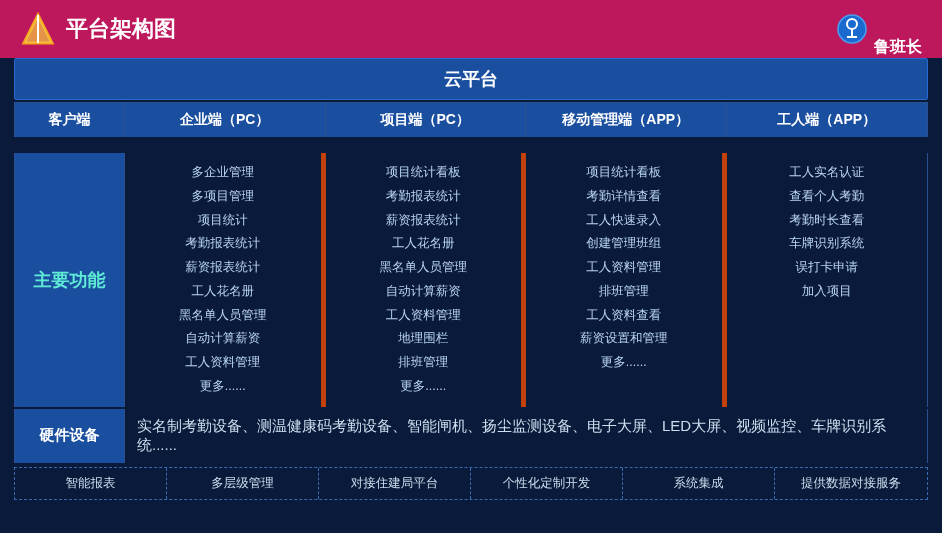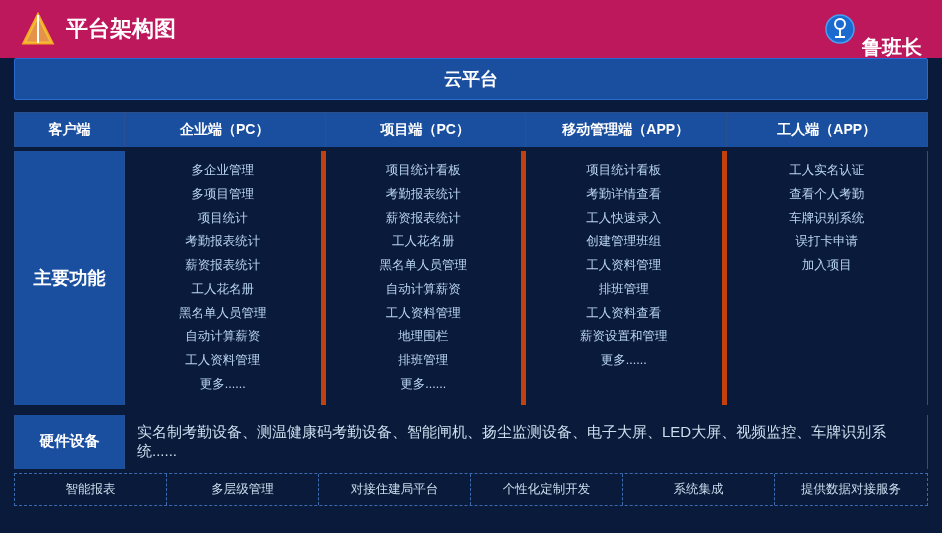--- a/index.html
+++ b/index.html
@@ -38,51 +38,51 @@
     .brand-logo {
       display: flex;
       align-items: center;
       gap: 6px;
     }
     .brand-icon {
       width: 32px;
       height: 32px;
     }
     .brand-name {
-      font-size: 20px;
+      font-size: 16px;
       color: #fff;
       font-weight: bold;
       margin-top: 36px;
     }
 
     
     .main {
       padding: 0 14px 8px 14px;
     }
 
     
     .cloud-banner {
       background: #1a4fa0;
       border: 1px solid #2a6ad0;
       text-align: center;
       padding: 8px 0;
       font-size: 18px;
       font-weight: bold;
       color: #fff;
-      margin-bottom: 12px;
+      margin-bottom: 2px;
       border-radius: 2px;
     }
 
     
     .col-headers {
       display: grid;
       grid-template-columns: 110px 1fr 1fr 1fr 1fr;
       border: 1px solid #2a5090;
       border-bottom: none;
-      margin-bottom: 4px;
+      margin-bottom: 16px;
     }
     .col-header-cell {
       background: #1a4fa0;
       border-right: 1px solid #2a5090;
       text-align: center;
       padding: 8px 4px;
       font-size: 14px;
       font-weight: bold;
       color: #fff;
     }
@@ -96,21 +96,21 @@
       border-top: none;
       border-bottom: none;
     }
     .row-label {
       background: #1a4fa0;
       display: flex;
       align-items: center;
       justify-content: center;
       font-size: 18px;
       font-weight: bold;
-      color: #ffffff;
+      color: #5eead4;
       border-right: 1px solid #2a5090;
       text-align: right;
       padding: 10px 0;
     }
     .features-cell {
       border-right: 5px solid #c2410c;
       padding: 8px 10px;
       font-size: 12.5px;
       line-height: 1.9;
       color: #cde;
@@ -118,21 +118,21 @@
     }
     .features-cell:last-child { border-right: none; }
 
     
     .hardware-row {
       display: grid;
       grid-template-columns: 110px 1fr;
       border: 1px solid #2a5090;
       border-top: none;
       border-bottom: none;
-      margin-top: 10px;
+      margin-top: 2px;
     }
     .hardware-label {
       background: #1a4fa0;
       display: flex;
       align-items: center;
       justify-content: center;
       font-size: 15px;
       font-weight: bold;
       color: #fff;
       border-right: 1px solid #2a5090;
@@ -247,20 +247,21 @@
       <span class="feat-item">工人资料管理</span>
       <span class="feat-item">排班管理</span>
       <span class="feat-item">工人资料查看</span>
       <span class="feat-item">薪资设置和管理</span>
       <span class="feat-item">更多......</span>
     </div>
 
     <div class="features-cell">
       <span class="feat-item">工人实名认证</span>
       <span class="feat-item">查看个人考勤</span>
+      <span class="feat-item">考勤时长查看</span>
       <span class="feat-item">车牌识别系统</span>
       <span class="feat-item">误打卡申请</span>
       <span class="feat-item">加入项目</span>
     </div>
   </div>
 
   <div class="hardware-row">
     <div class="hardware-label">硬件设备</div>
     <div class="hardware-content">实名制考勤设备、测温健康码考勤设备、智能闸机、扬尘监测设备、电子大屏、LED大屏、视频监控、车牌识别系统......</div>
   </div>

